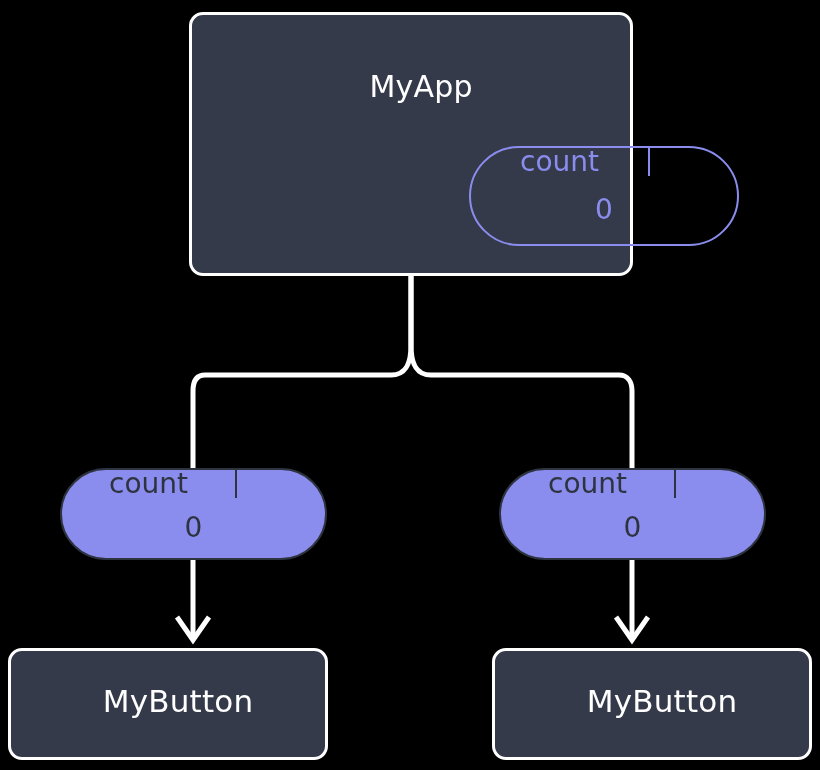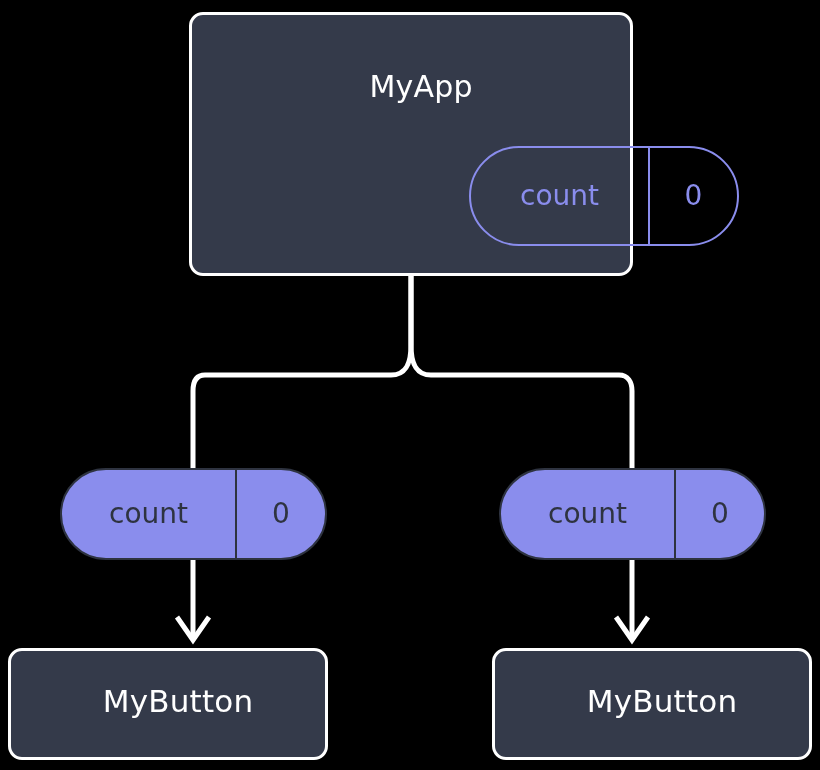--- a/index.html
+++ b/index.html
@@ -77,20 +77,21 @@
   }
 
   
   .state-pill {
     position: absolute;
     box-sizing: border-box;
     display: flex;
     align-items: stretch;
     border-radius: 999px;
     overflow: hidden;
+    flex-direction: column;
   }
   .state-pill .pill-key,
   .state-pill .pill-value {
     display: flex;
     align-items: center;
     justify-content: center;
     font-size: 28px;
     font-weight: 400;
     line-height: 1;
     white-space: nowrap;

